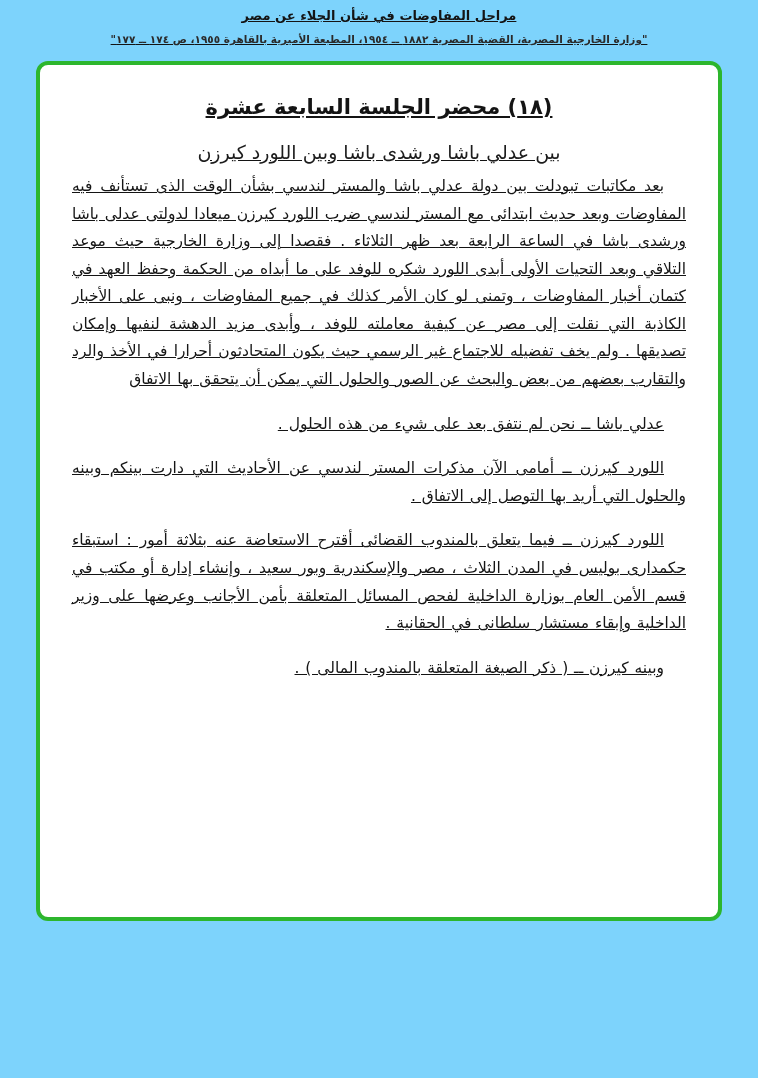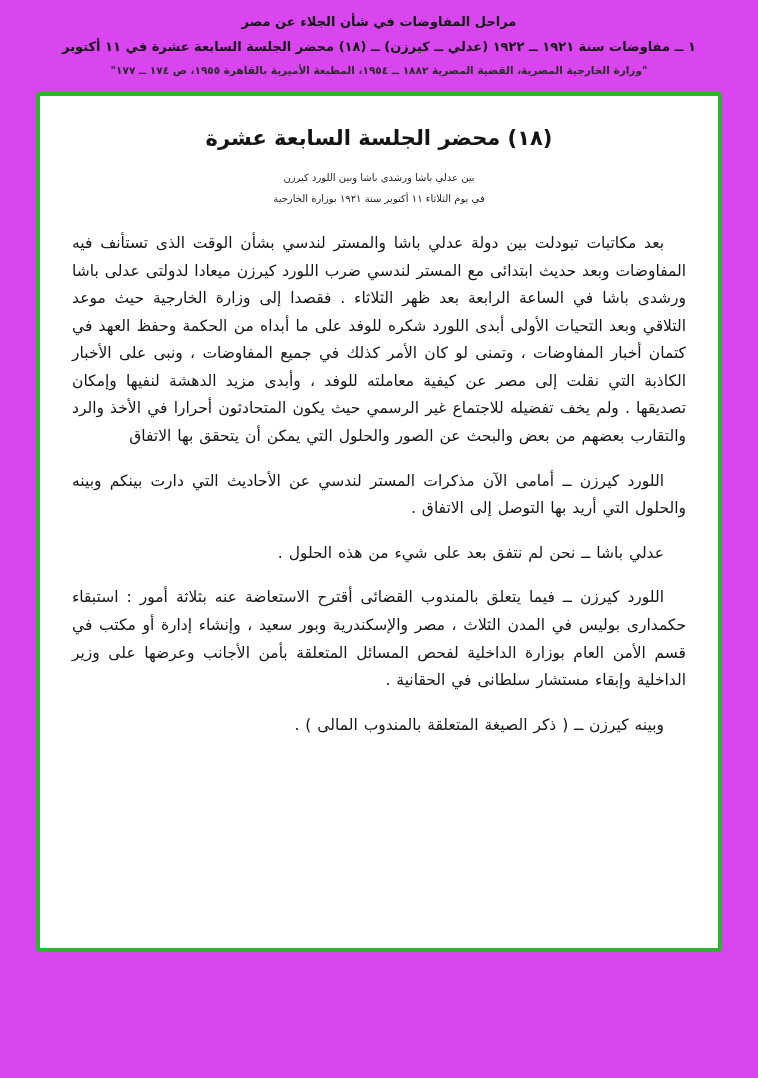--- a/index.html
+++ b/index.html
@@ -13,22 +13,23 @@
     min-height: 1078px;
     margin: 0 auto;
     font-family: "DejaVu Sans", sans-serif;
     color: #141414;
     direction: rtl;
   }
 
   .page {
     width: 758px;
     min-height: 1078px;
-    padding-top: 14px;
-    background: #d946ef;
+    padding-top: 8px;
+    background: #7dd3fc;
+    text-decoration: underline;
   }
 
   
   .page-header {
     text-align: center;
     padding: 0 20px;
   }
   .hdr-line1 {
     font-size: 13px;
     font-weight: bold;
@@ -44,36 +45,36 @@
     font-size: 10.5px;
     font-weight: bold;
     color: #2a2a2a;
     margin-bottom: 6px;
   }
 
   
   .green-box {
     margin: 16px 36px 40px 36px;
     border: 4px solid #2db62d;
-    border-radius: 4px;
+    border-radius: 12px;
     padding: 26px 26px 34px 26px;
     min-height: 860px;
     background: #ffffff;
   }
 
   .session-title {
     text-align: center;
     font-size: 21px;
     font-weight: bold;
     margin: 4px 0 22px 0;
   }
 
   .session-sub {
     text-align: center;
-    font-size: 10px;
+    font-size: 19px;
     margin-bottom: 10px;
     color: #1c1c1c;
   }
   .session-sub.last {
     margin-bottom: 26px;
   }
 
   
   .doc-body {
     padding: 0 6px;
@@ -94,35 +95,33 @@
     margin-bottom: 0;
   }
 </style>
 </head>
 <body>
 
 <div class="page">
 
   <header class="page-header">
     <div class="hdr-line1">مراحل المفاوضات في شأن الجلاء عن مصر</div>
-    <div class="hdr-line2">١ ــ مفاوضات سنة ١٩٢١ ــ ١٩٢٢ (عدلي ــ كيرزن) ــ (١٨) محضر الجلسة السابعة عشرة في ١١ أكتوبر</div>
     <div class="hdr-line3">"وزارة الخارجية المصرية، القضية المصرية ١٨٨٢ ــ ١٩٥٤، المطبعة الأميرية بالقاهرة ١٩٥٥، ص ١٧٤ ــ ١٧٧"</div>
   </header>
 
   <div class="green-box">
 
     <h1 class="session-title">(١٨) محضر الجلسة السابعة عشرة</h1>
 
     <div class="session-sub">بين عدلي باشا ورشدى باشا وبين اللورد كيرزن</div>
 
-    <div class="session-sub last">في يوم الثلاثاء ١١ أكتوبر سنة ١٩٢١ بوزارة الخارجية</div>
 
     <div class="doc-body">
       <p class="doc-par">بعد مكاتبات تبودلت بين دولة عدلي باشا والمستر لندسي بشأن الوقت الذى تستأنف فيه المفاوضات وبعد حديث ابتدائى مع المستر لندسي ضرب اللورد كيرزن ميعادا لدولتى عدلى باشا ورشدى باشا في الساعة الرابعة بعد ظهر الثلاثاء . فقصدا إلى وزارة الخارجية حيث موعد التلاقي وبعد التحيات الأولى أبدى اللورد شكره للوفد على ما أبداه من الحكمة وحفظ العهد في كتمان أخبار المفاوضات ، وتمنى لو كان الأمر كذلك في جميع المفاوضات ، ونبى على الأخبار الكاذبة التي نقلت إلى مصر عن كيفية معاملته للوفد ، وأبدى مزيد الدهشة لنفيها وإمكان تصديقها . ولم يخف تفضيله للاجتماع غير الرسمي حيث يكون المتحادثون أحرارا في الأخذ والرد والتقارب بعضهم من بعض والبحث عن الصور والحلول التي يمكن أن يتحقق بها الاتفاق</p>
+      <p class="doc-par">عدلي باشا ــ نحن لم نتفق بعد على شيء من هذه الحلول .</p>
       <p class="doc-par">اللورد كيرزن ــ أمامى الآن مذكرات المستر لندسي عن الأحاديث التي دارت بينكم وبينه والحلول التي أريد بها التوصل إلى الاتفاق .</p>
-      <p class="doc-par">عدلي باشا ــ نحن لم نتفق بعد على شيء من هذه الحلول .</p>
       <p class="doc-par">اللورد كيرزن ــ فيما يتعلق بالمندوب القضائى أقترح الاستعاضة عنه بثلاثة أمور : استبقاء حكمدارى بوليس في المدن الثلاث ، مصر والإسكندرية وبور سعيد ، وإنشاء إدارة أو مكتب في قسم الأمن العام بوزارة الداخلية لفحص المسائل المتعلقة بأمن الأجانب وعرضها على وزير الداخلية وإبقاء مستشار سلطانى في الحقانية .</p>
       <p class="doc-par">وبينه كيرزن ــ ( ذكر الصيغة المتعلقة بالمندوب المالى ) .</p>
     </div>
 
   </div>
 
 </div>
 
 </body></html>

